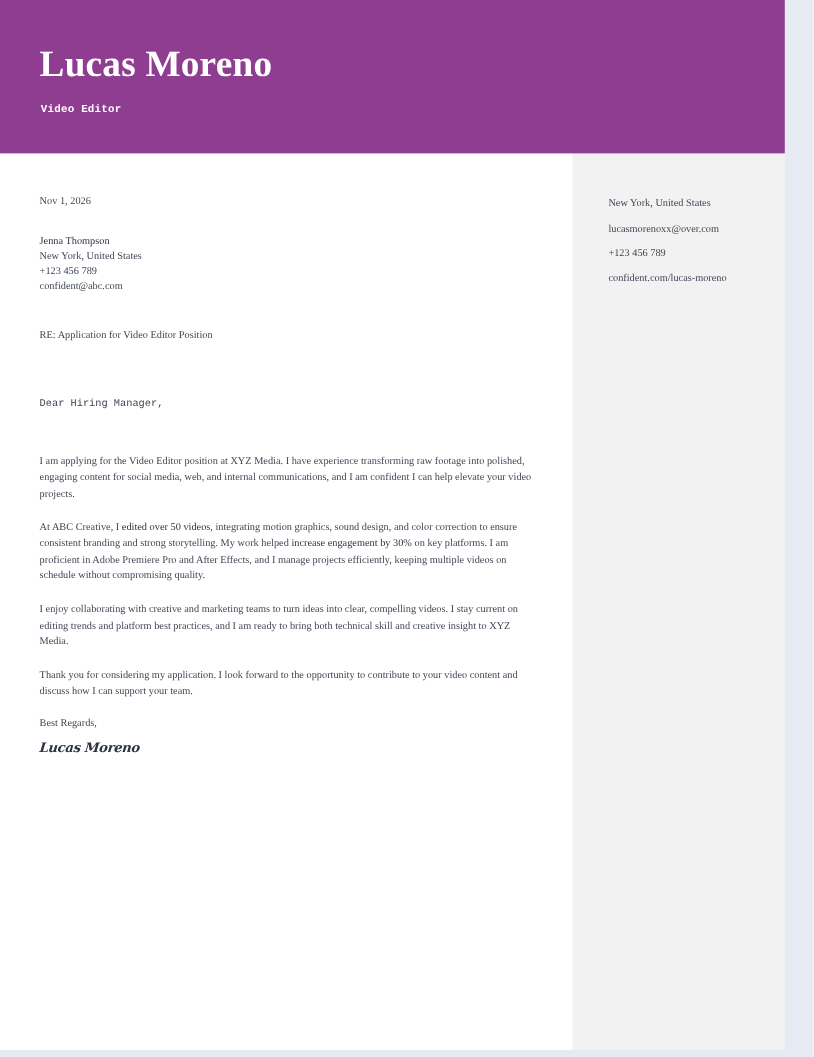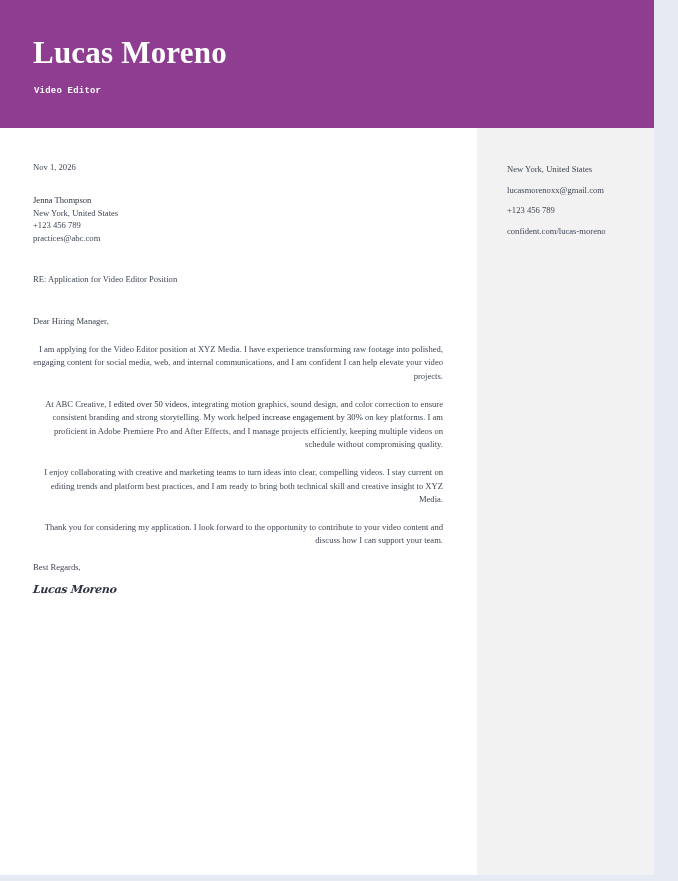--- a/index.html
+++ b/index.html
@@ -115,33 +115,34 @@
     color: #3f4654;
     line-height: 1.48;
   }
   .recipient-line.bold {
     font-weight: normal;
     color: #2c3340;
   }
   .subject {
     font-size: 8.6px;
     color: #3f4654;
-    margin-bottom: 32px;
+    margin-bottom: 47px;
   }
   .salutation {
     font-size: 8.6px;
     color: #3f4654;
-    margin-bottom: 17px;
+    margin-bottom: 37px;
+    font-family: Liberation Mono, monospace;
   }
   .para {
     font-size: 8.6px;
     color: #3f4654;
     line-height: 1.58;
     margin-bottom: 14px;
-    text-align: right;
+    text-align: left;
   }
   .para b { color: #2c3340; font-weight: normal; }
   .closing {
     font-size: 8.6px;
     color: #3f4654;
     margin-top: 6px;
     margin-bottom: 7px;
   }
   .signature {
     font-size: 11px;
@@ -169,21 +170,21 @@
 
     <div class="main-col">
       <div class="main-inner">
 
         <div class="date">Nov 1, 2026</div>
 
         <div class="recipient">
           <div class="recipient-line bold">Jenna Thompson</div>
           <div class="recipient-line">New York, United States</div>
           <div class="recipient-line">+123 456 789</div>
-          <div class="recipient-line">practices@abc.com</div>
+          <div class="recipient-line">confident@abc.com</div>
         </div>
 
         <div class="subject">RE: Application for Video Editor Position</div>
 
         <div class="salutation">Dear Hiring Manager,</div>
 
         <div id="paragraphs">
             <div class="para"><span>I am applying for the Video Editor position at XYZ Media. I have experience transforming raw footage into polished, engaging content for social media, web, and internal communications, and I am confident I can help elevate your video projects.</span></div>
             <div class="para"><span>At ABC Creative, I </span><b>edited over 50 videos</b><span>, integrating motion graphics, sound design, and color correction to ensure consistent branding and strong storytelling. My work helped </span><b>increase engagement by 30%</b><span> on key platforms. I am proficient in Adobe Premiere Pro and After Effects, and I manage projects efficiently, keeping multiple videos on schedule without compromising quality.</span></div>
             <div class="para"><span>I enjoy collaborating with creative and marketing teams to turn ideas into clear, compelling videos. I stay current on editing trends and platform best practices, and I am ready to bring both technical skill and creative insight to XYZ Media.</span></div>
@@ -192,21 +193,21 @@
 
         <div class="closing">Best Regards,</div>
         <div class="signature">Lucas Moreno</div>
 
       </div>
     </div>
 
     <div class="side-col">
       <div class="side-inner" id="sidebar-contacts">
           <div class="side-line">New York, United States</div>
-          <div class="side-line">lucasmorenoxx@gmail.com</div>
+          <div class="side-line">lucasmorenoxx@over.com</div>
           <div class="side-line">+123 456 789</div>
           <div class="side-line">confident.com/lucas-moreno</div>
         </div>
     </div>
 
   </div>
 
 </div>
 
 </body></html>

